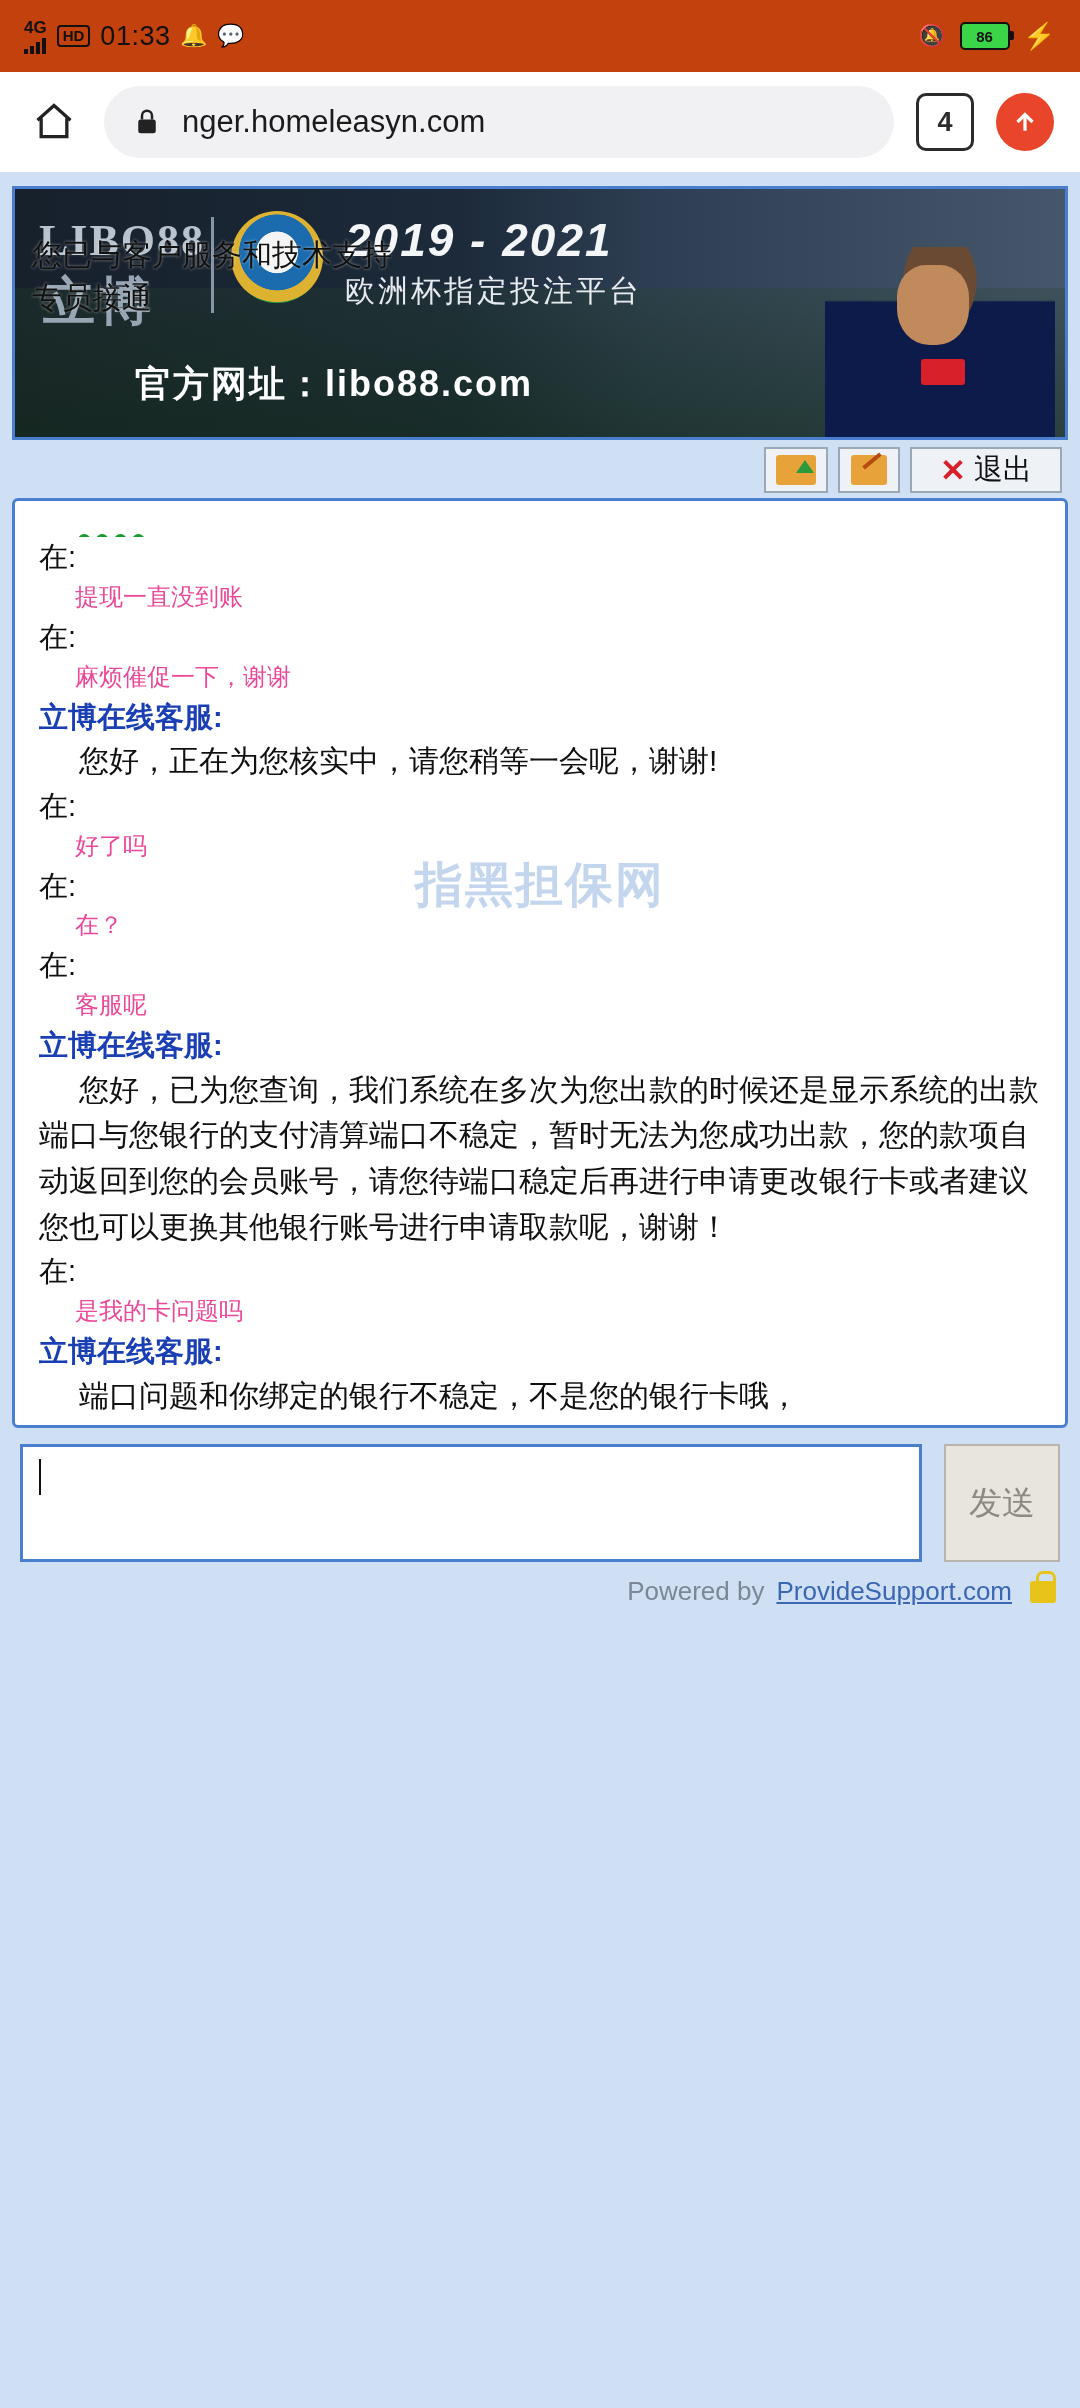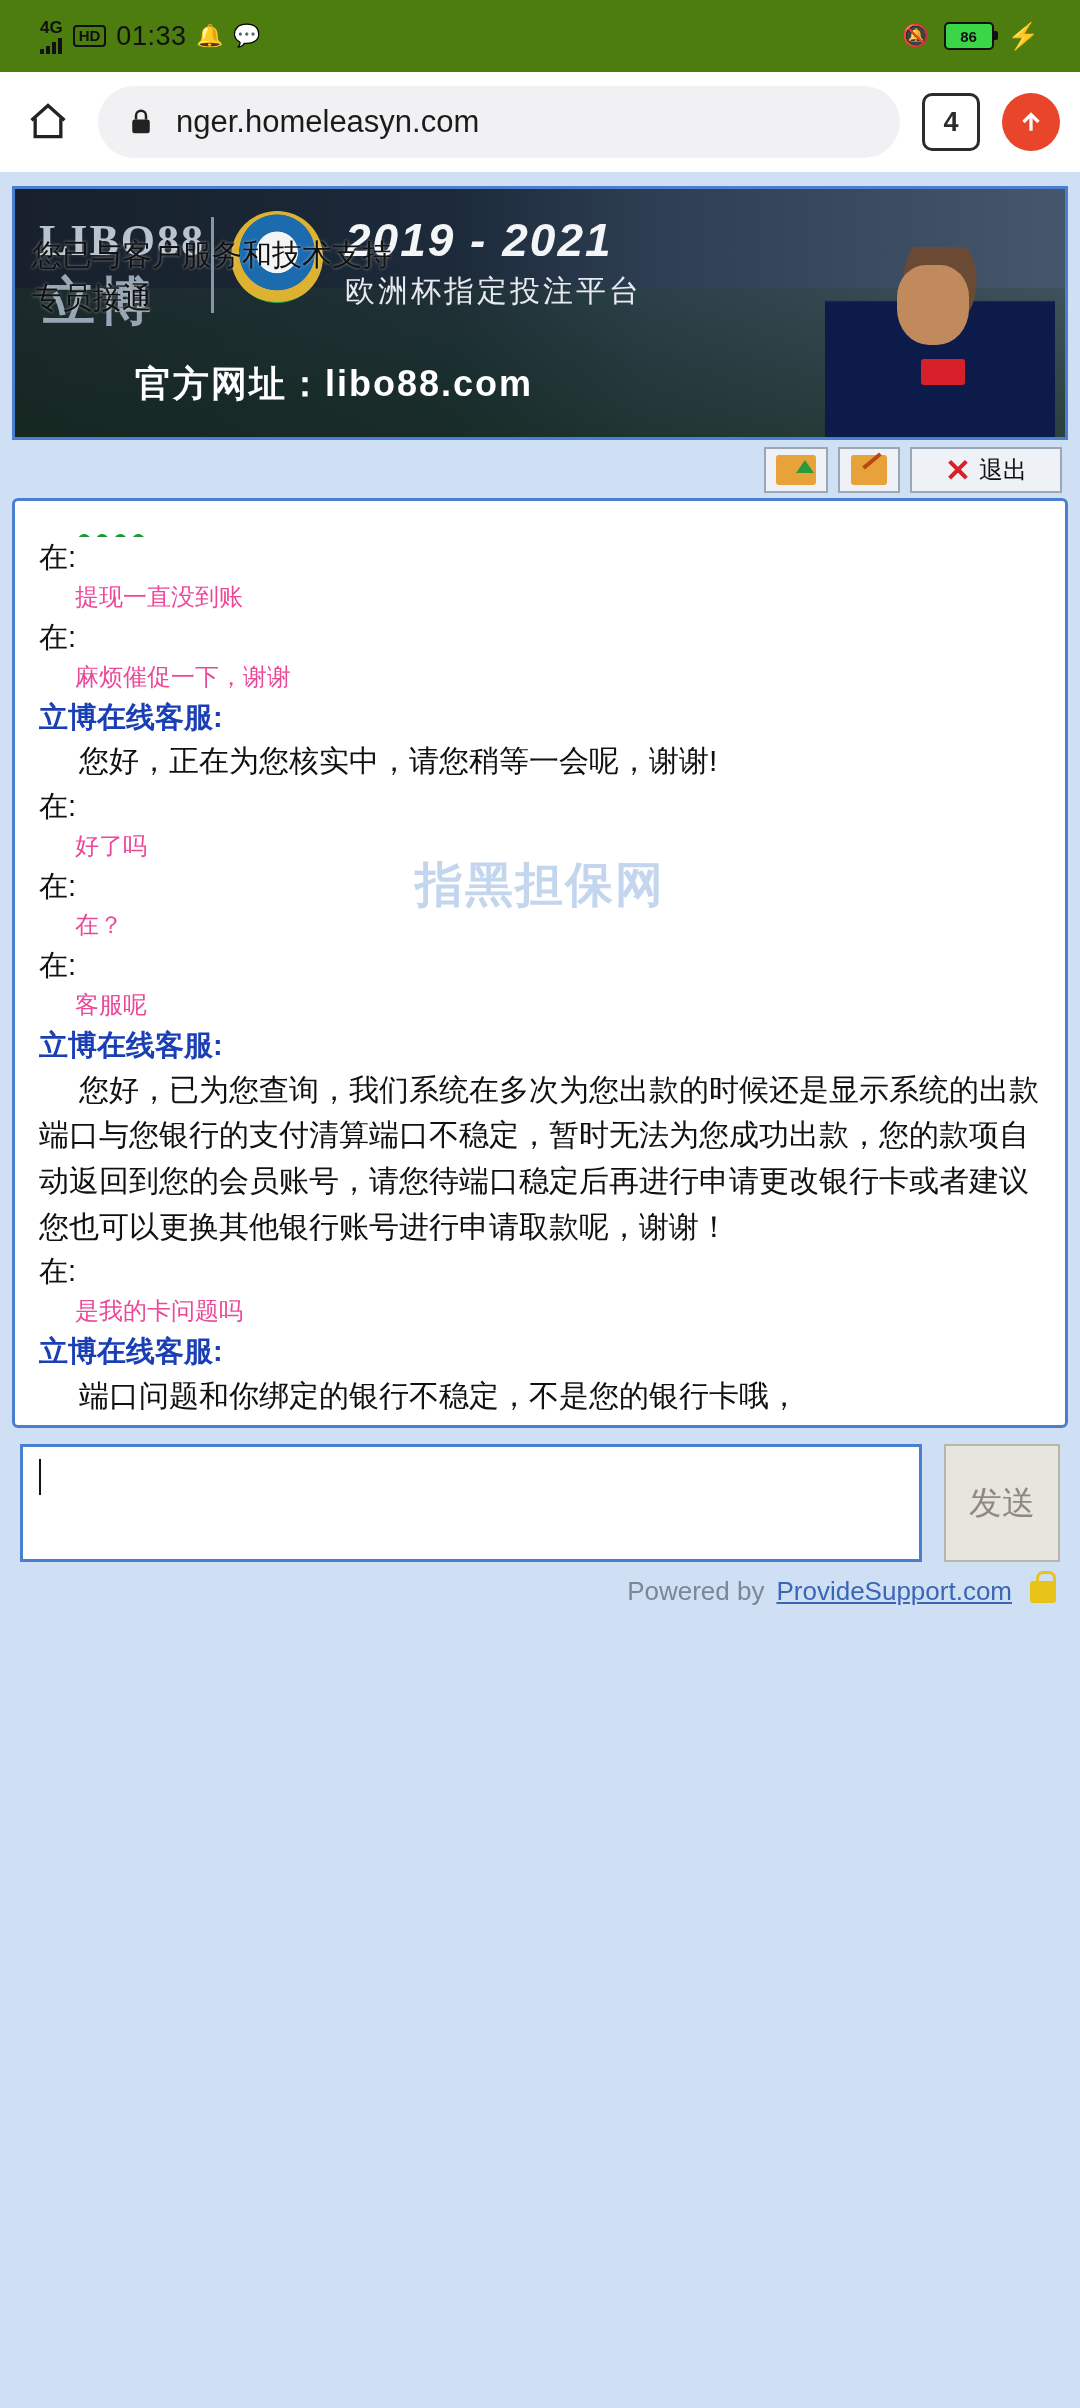--- a/index.html
+++ b/index.html
@@ -11,24 +11,24 @@
     width: 1080px;
     height: 2408px;
     font-family: "Liberation Sans", sans-serif;
     overflow: hidden;
     position: relative;
   }
 
   
   .statusbar {
     height: 72px;
-    background: #4d7c0f;
-    display: flex;
-    align-items: center;
-    padding: 0 40px;
+    background: #c2410c;
+    display: flex;
+    align-items: center;
+    padding: 0 24px;
     box-sizing: border-box;
     color: #111;
   }
   .sb-left { display: flex; align-items: center; gap: 10px; }
   .sb-right { margin-left: auto; display: flex; align-items: center; gap: 14px; }
   .net-4g {
     font-size: 17px;
     font-weight: bold;
     line-height: 1;
     display: flex;
@@ -81,21 +81,21 @@
   }
   .battery span { font-size: 15px; font-weight: bold; color: #111; }
   .bolt { color: #f5c518; font-size: 26px; }
 
   
   .browserbar {
     height: 100px;
     background: #ffffff;
     display: flex;
     align-items: center;
-    padding: 0 20px;
+    padding: 0 26px;
     box-sizing: border-box;
     gap: 22px;
   }
   .home-btn {
     width: 56px; height: 56px;
     display: flex; align-items: center; justify-content: center;
   }
   .urlbox {
     flex: 1;
     height: 72px;
@@ -255,21 +255,21 @@
     border: 2px solid #9aa7b5;
     background: #eef2f7;
     display: flex;
     align-items: center;
     justify-content: center;
     gap: 8px;
     padding: 0 10px;
     box-sizing: border-box;
   }
   .tb-btn.wide { min-width: 152px; }
-  .tb-label { font-size: 24px; color: #111; }
+  .tb-label { font-size: 29px; color: #111; }
   .x-mark { color: #d8202a; font-size: 31px; font-weight: bold; }
   .folder-ico {
     width: 40px; height: 30px;
     background: #e8a23a;
     border-radius: 3px;
     position: relative;
   }
   .folder-ico:after {
     content: "";
     position: absolute;

